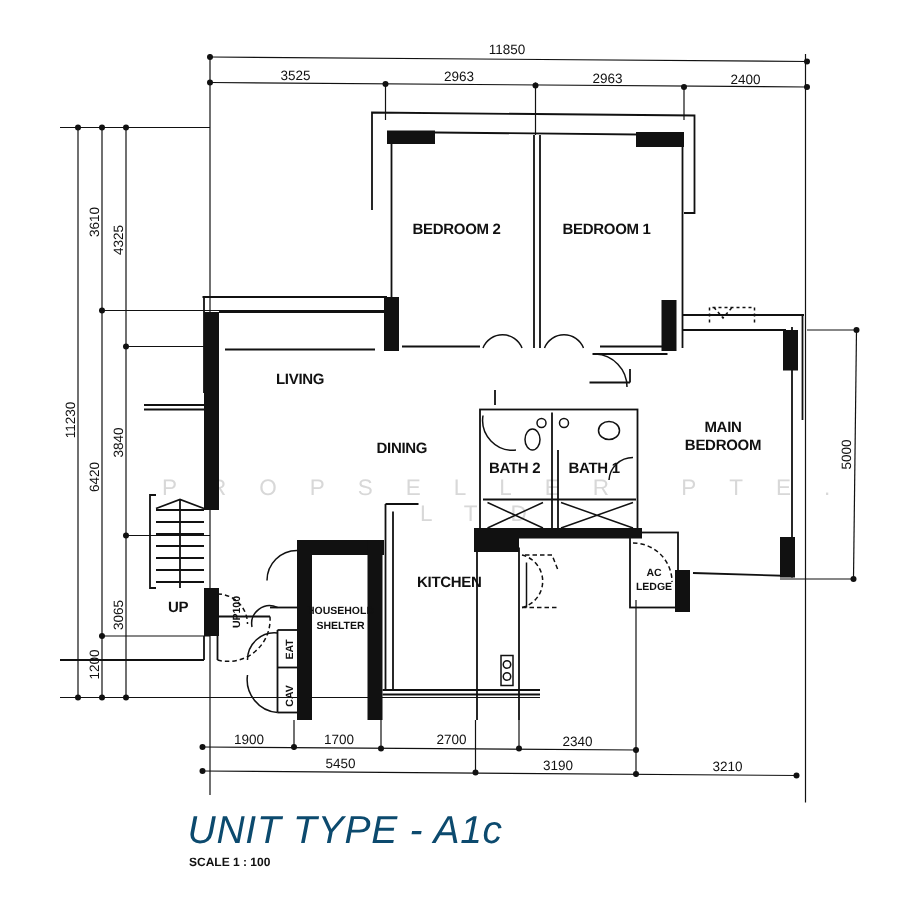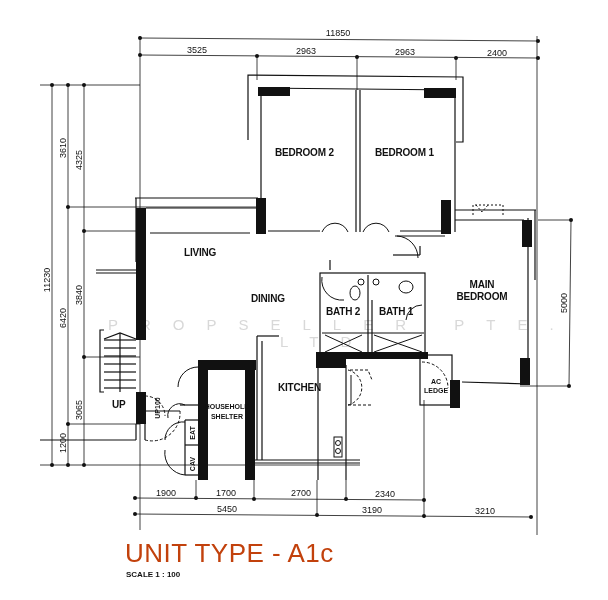--- a/index.html
+++ b/index.html
@@ -2,21 +2,21 @@
 <html><head>
   <meta charset="utf-8">
   <style>
     html, body { margin: 0; padding: 0; background: #ffffff; }
     body { width: 608px; height: 600px; position: relative; overflow: hidden; font-family: "Liberation Sans", sans-serif; color: #111; }
     svg { position: absolute; left: 0; top: 0; }
     .dim { font-family: "Liberation Sans Narrow", "Liberation Sans", sans-serif; font-size: 9px; fill: #111; }
     .room { font-family: "Liberation Sans", sans-serif; font-size: 10px; fill: #111; font-weight: bold; letter-spacing: -0.2px; }
     .small { font-family: "Liberation Sans", sans-serif; font-size: 7px; fill: #111; font-weight: bold; }
     .wm { font-family: "Liberation Sans", sans-serif; font-size: 15px; fill: #d8d8d8; letter-spacing: 22px; }
-    .title { position: absolute; left: 125px; top: 538px; font-family: "Liberation Sans", sans-serif; font-size: 26px; color: #c2410c; letter-spacing: 0.5px; }
+    .title { position: absolute; left: 125px; top: 538px; font-family: "Liberation Sans", sans-serif; font-size: 26px; color: #0c4a6e; letter-spacing: 0.5px; font-style: italic; }
     .scale { position: absolute; left: 126px; top: 570px; font-family: "Liberation Sans", sans-serif; font-size: 8px; font-weight: bold; color: #111; }
   </style>
 </head>
 <body>
 
 <svg width="608" height="600" viewBox="0 0 608 600" xmlns="http://www.w3.org/2000/svg">
 
   <text class="wm" x="108" y="330">PROPSELLER PTE.</text>
   <text class="wm" x="280" y="347">LTD</text>
 

